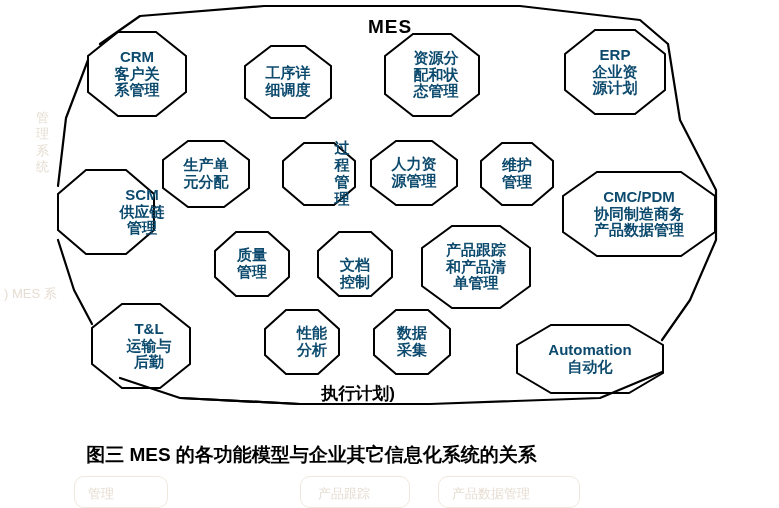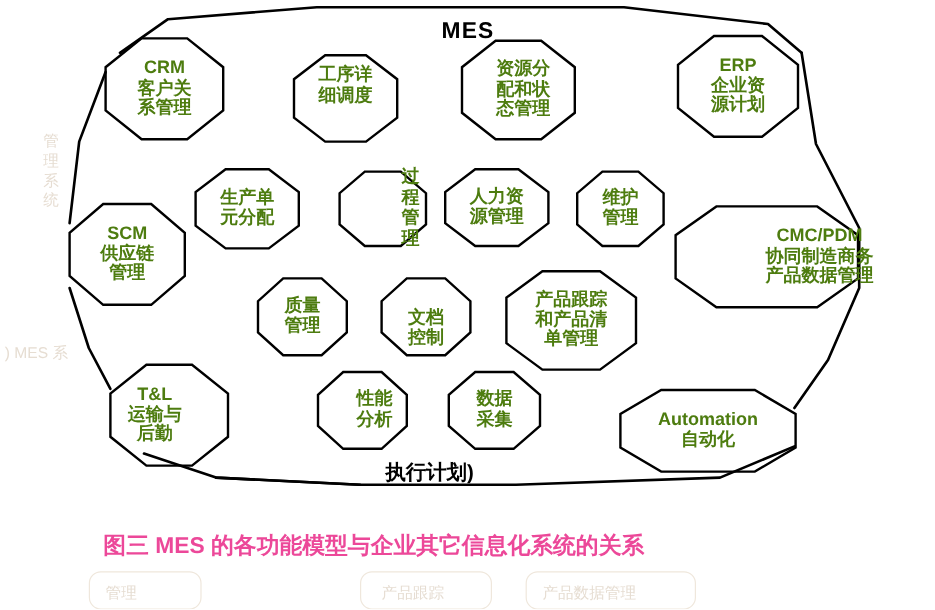--- a/index.html
+++ b/index.html
@@ -39,37 +39,37 @@
     width: 779px;
     height: 508px;
   }
 
   .node {
     position: absolute;
     display: flex;
     align-items: center;
     justify-content: center;
     text-align: center;
-    color: #4d7c0f;
+    color: #0c4a6e;
     font-family: "Liberation Sans", sans-serif;
     font-weight: bold;
     line-height: 1.12;
     white-space: pre-line;
     letter-spacing: 0px;
   }
   .node .lbl { width: 100%; }
 
   .caption {
     position: absolute;
     left: 0;
     width: 623px;
     text-align: center;
     font-family: "Liberation Sans", sans-serif;
     font-weight: bold;
-    color: #ec4899;
+    color: #000000;
   }
 
   .plaintext {
     position: absolute;
     font-family: "Liberation Sans", sans-serif;
     font-weight: bold;
     color: #000;
     text-align: center;
   }
 </style>
@@ -163,21 +163,21 @@
 
   <div class="plaintext" style="left:268px; top:382px; width:180px; font-size:17px;">执行计划)</div>
 
   <div class="plaintext" style="left:340px; top:16px; width:100px; font-size:19px; letter-spacing:1px;">MES</div>
 
   <div class="node" style="left:88px; top:32px; width:98px; height:84px;">
     <span class="lbl" style="font-size:15px;">CRM
 客户关
 系管理</span>
   </div>
-  <div class="node" style="left:245px; top:36px; width:86px; height:72px;">
+  <div class="node" style="left:245px; top:46px; width:86px; height:72px;">
     <span class="lbl" style="font-size:15px;">工序详
 细调度</span>
   </div>
   <div class="node" style="left:385px; top:34px; width:102px; height:82px;">
     <span class="lbl" style="font-size:15px;">资源分
 配和状
 态管理</span>
   </div>
   <div class="node" style="left:565px; top:30px; width:100px; height:84px;">
     <span class="lbl" style="font-size:15px;">ERP
@@ -193,44 +193,44 @@
 管理</span>
   </div>
   <div class="node" style="left:371px; top:141px; width:86px; height:64px;">
     <span class="lbl" style="font-size:15px;">人力资
 源管理</span>
   </div>
   <div class="node" style="left:481px; top:143px; width:72px; height:62px;">
     <span class="lbl" style="font-size:15px;">维护
 管理</span>
   </div>
-  <div class="node" style="left:58px; top:170px; width:96px; height:84px;">
+  <div class="node" style="left:58px; top:170px; width:96px; height:84px;padding-left:36px;">
     <span class="lbl" style="font-size:15px;">SCM
 供应链
 管理</span>
   </div>
-  <div class="node" style="left:563px; top:172px; width:152px; height:84px;padding-left:44px;">
+  <div class="node" style="left:563px; top:172px; width:152px; height:84px;">
     <span class="lbl" style="font-size:15px;">CMC/PDM
 协同制造商务
 产品数据管理</span>
   </div>
   <div class="node" style="left:215px; top:232px; width:74px; height:64px;">
     <span class="lbl" style="font-size:15px;">质量
 管理</span>
   </div>
   <div class="node" style="left:318px; top:232px; width:74px; height:64px;">
     <span class="lbl" style="font-size:15px;margin-top:20px;">文档
 控制</span>
   </div>
   <div class="node" style="left:422px; top:226px; width:108px; height:82px;">
     <span class="lbl" style="font-size:15px;">产品跟踪
 和产品清
 单管理</span>
   </div>
-  <div class="node" style="left:80px; top:304px; width:98px; height:84px;">
+  <div class="node" style="left:100px; top:304px; width:98px; height:84px;">
     <span class="lbl" style="font-size:15px;">T&amp;L
 运输与
 后勤</span>
   </div>
   <div class="node" style="left:265px; top:310px; width:74px; height:64px;">
     <span class="lbl" style="font-size:15px;margin-left:20px;">性能
 分析</span>
   </div>
   <div class="node" style="left:374px; top:310px; width:76px; height:64px;">
     <span class="lbl" style="font-size:15px;">数据

